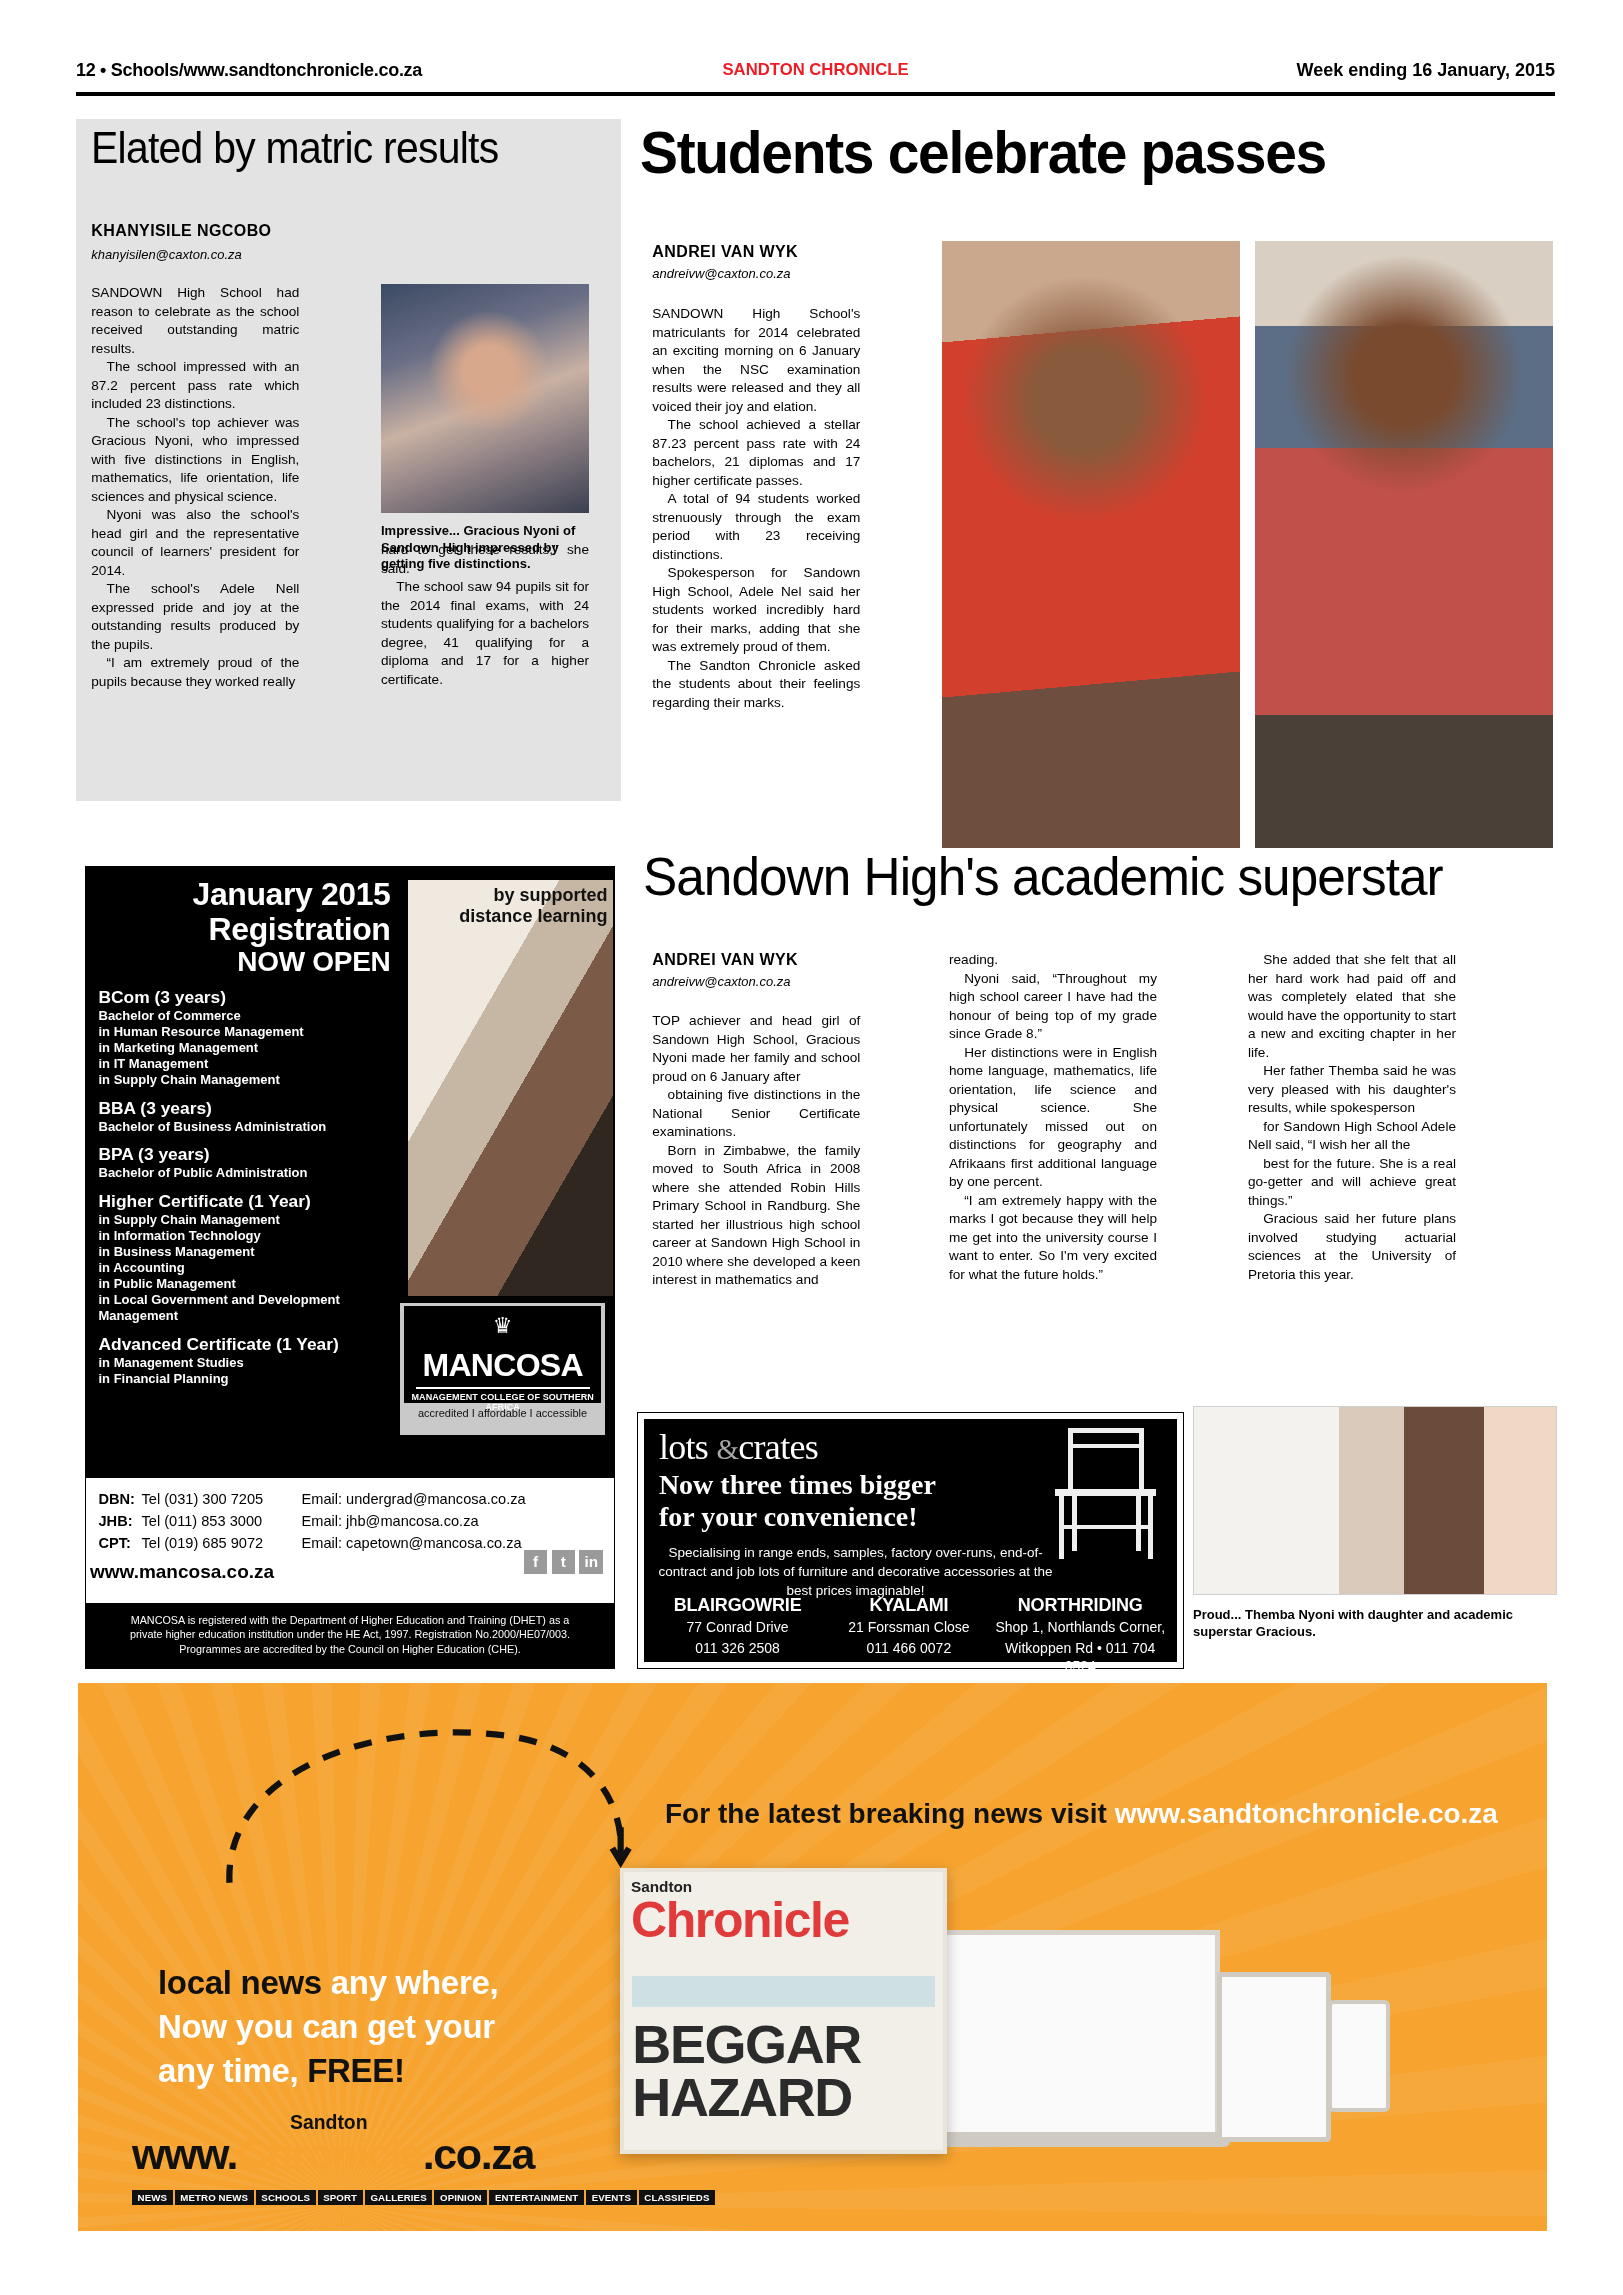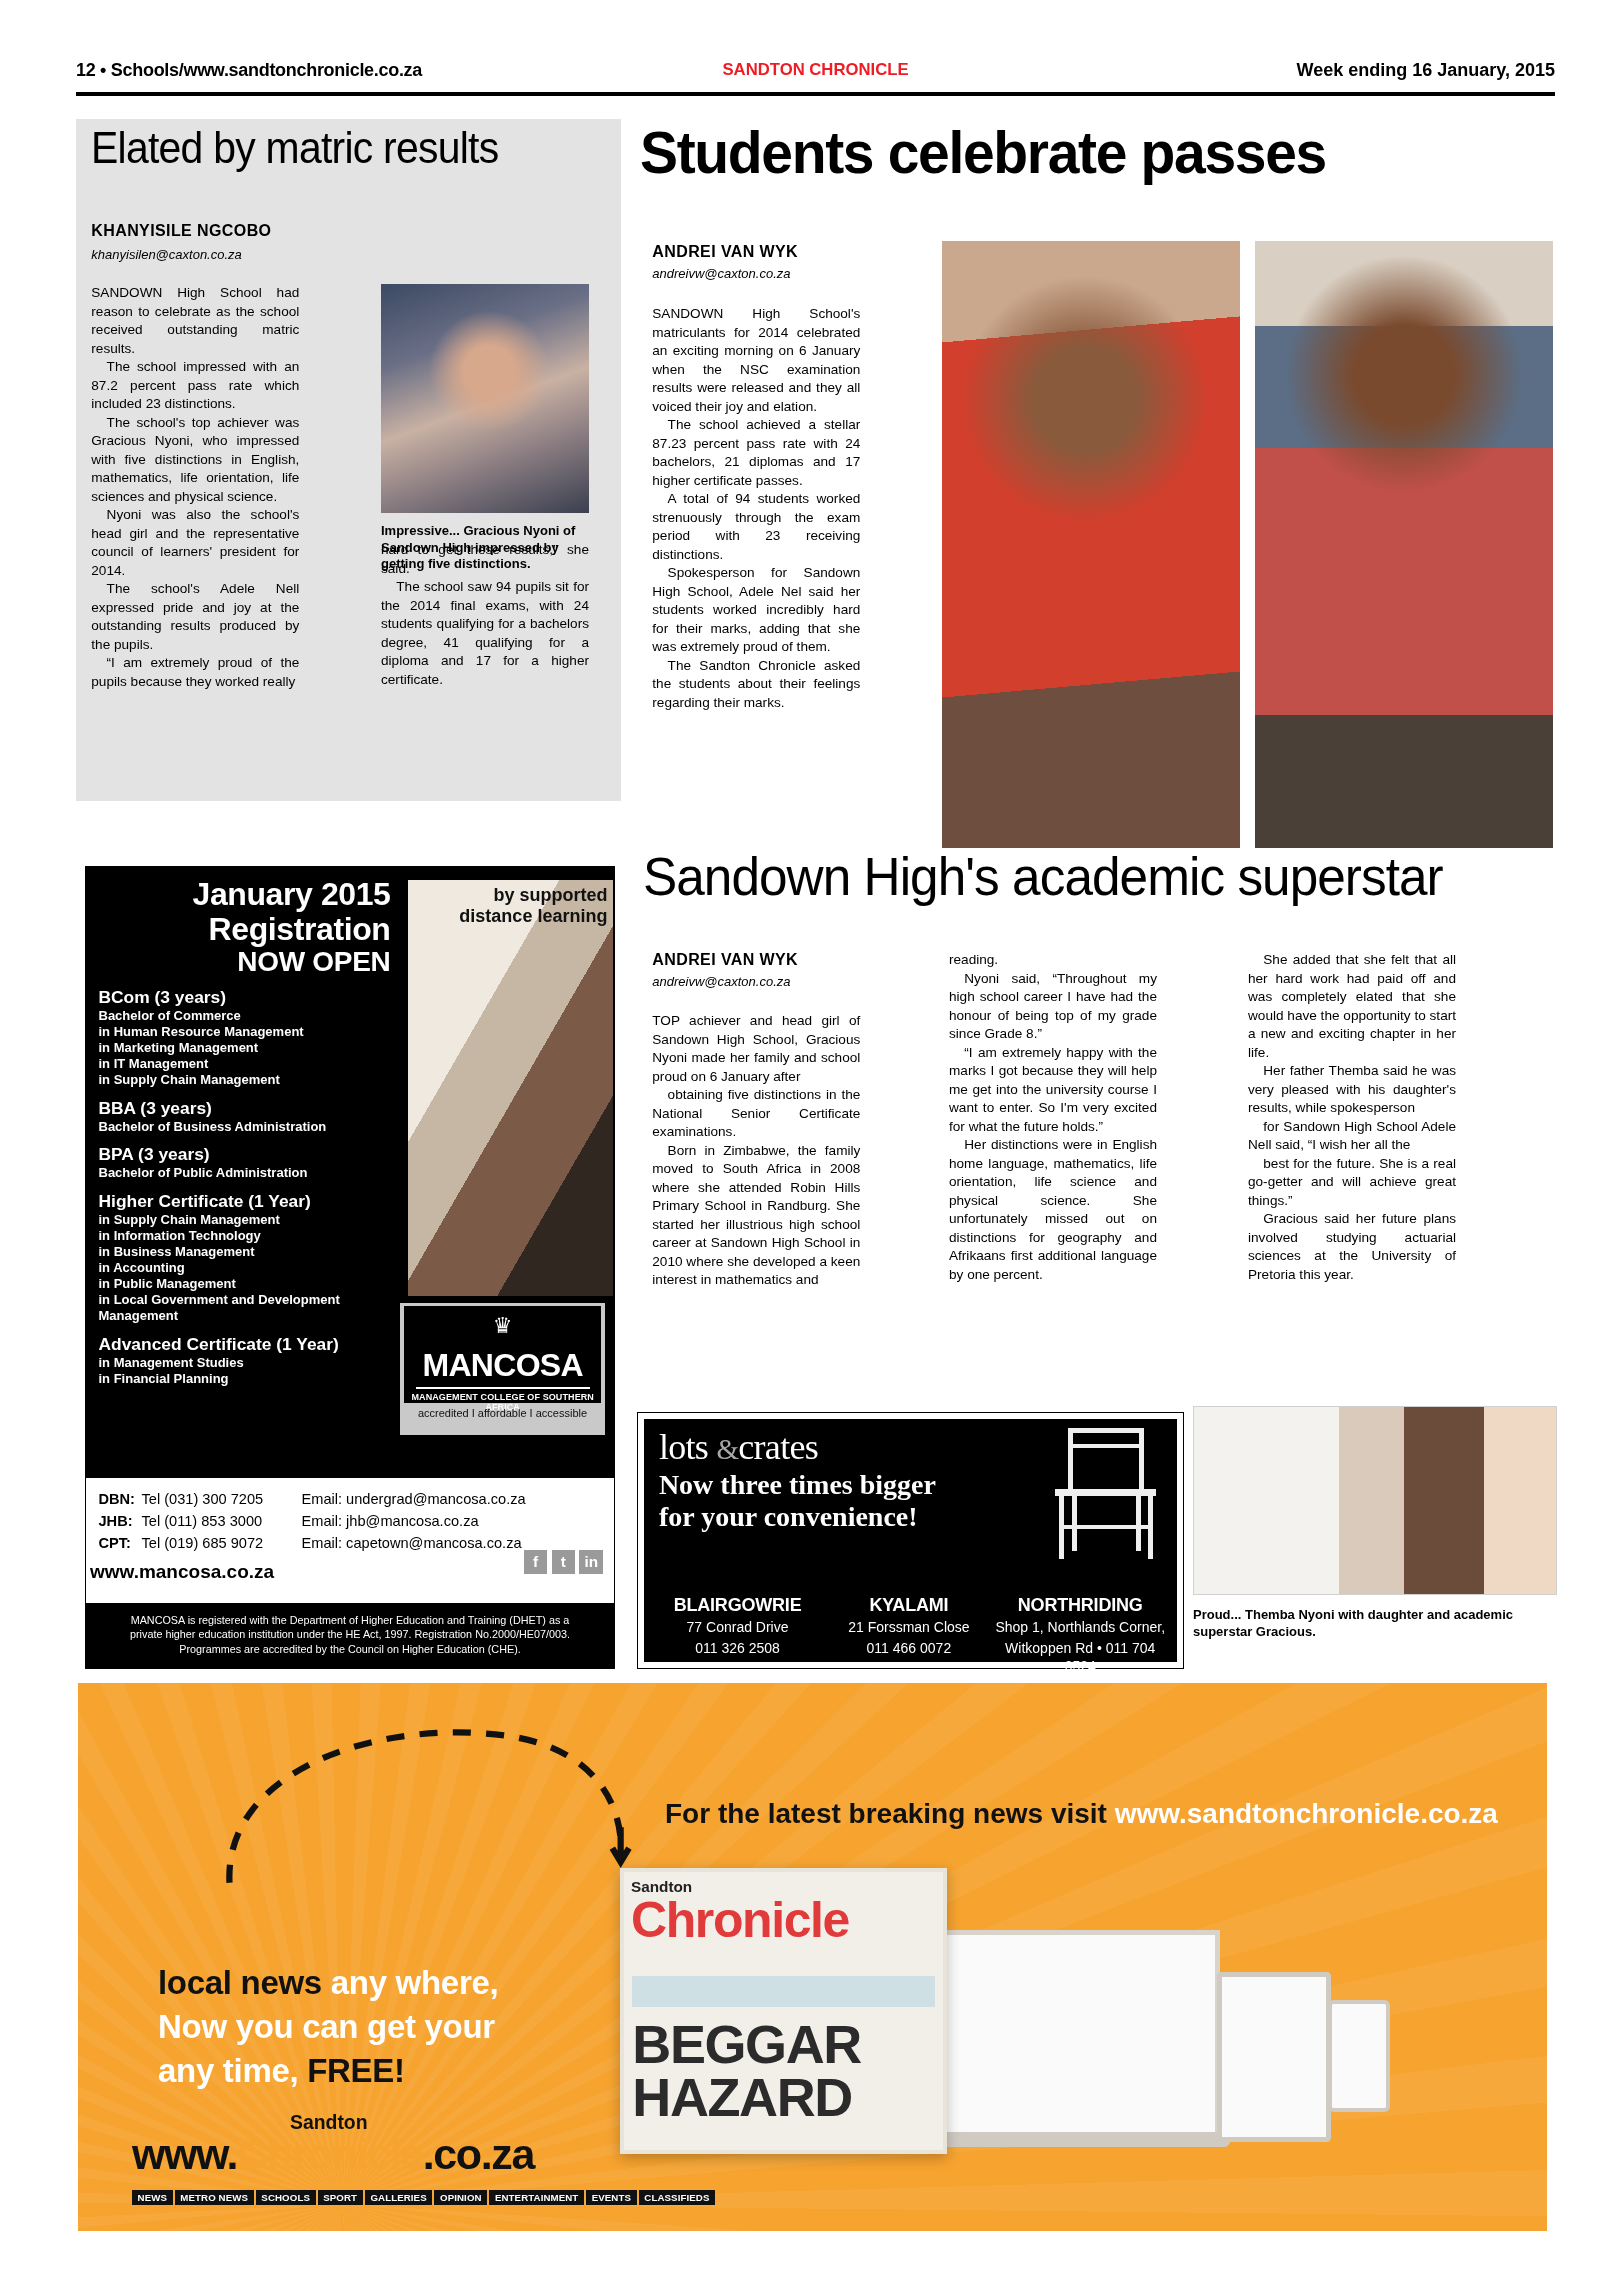--- a/index.html
+++ b/index.html
@@ -302,39 +302,40 @@
     <div class="email">andreivw@caxton.co.za</div>
 
     <div class="c1 col">
       <p class="first">TOP achiever and head girl of Sandown High School, Gracious Nyoni made her family and school proud on 6 January after</p>
       <p>obtaining five distinctions in the National Senior Certificate examinations.</p>
       <p>Born in Zimbabwe, the family moved to South Africa in 2008 where she attended Robin Hills Primary School in Randburg. She started her illustrious high school career at Sandown High School in 2010 where she developed a keen interest in mathematics and</p>
     </div>
     <div class="c2 col">
       <p class="first">reading.</p>
       <p>Nyoni said, “Throughout my high school career I have had the honour of being top of my grade since Grade 8.”</p>
+      <p>Her distinctions were in English home language, mathematics, life orientation, life science and physical science. She unfortunately missed out on distinctions for geography and Afrikaans first additional language by one percent.</p>
       <p>“I am extremely happy with the marks I got because they will help me get into the university course I want to enter. So I'm very excited for what the future holds.”</p>
-      <p>Her distinctions were in English home language, mathematics, life orientation, life science and physical science. She unfortunately missed out on distinctions for geography and Afrikaans first additional language by one percent.</p>
     </div>
     <div class="c3 col">
       <p>She added that she felt that all her hard work had paid off and was completely elated that she would have the opportunity to start a new and exciting chapter in her life.</p>
       <p>Her father Themba said he was very pleased with his daughter's results, while spokesperson</p>
       <p>for Sandown High School Adele Nell said, “I wish her all the</p>
       <p>best for the future. She is a real go-getter and will achieve great things.”</p>
       <p>Gracious said her future plans involved studying actuarial sciences at the University of Pretoria this year.</p>
     </div>
   </div>
 
   <div class="lots">
     <div class="lots-in">
       <div class="lots-h1"><span>lots</span> <span class="amp">&amp;</span><span>crates</span></div>
       <div class="lots-h2">
         <div>Now three times bigger</div>
         <div>for your convenience!</div>
       </div>
+      <div class="lots-sub">Specialising in range ends, samples, factory over-runs, end-of-contract and job lots of furniture and decorative accessories at the best prices imaginable!</div>
       <div class="lots-chair">
         <div class="chair">
           <i style="left:21px;top:0;width:76px;height:4.9px;"></i>
           <i style="left:21px;top:15.3px;width:76px;height:4.9px;"></i>
           <i style="left:21px;top:0;width:4.9px;height:62px;"></i>
           <i style="left:92px;top:0;width:4.9px;height:62px;"></i>
           <i style="left:8.3px;top:61px;width:101px;height:7px;"></i>
           <i style="left:12.5px;top:67px;width:4.9px;height:64px;"></i>
           <i style="left:101px;top:67px;width:4.9px;height:64px;"></i>
           <i style="left:25px;top:67px;width:4.9px;height:56px;"></i>

